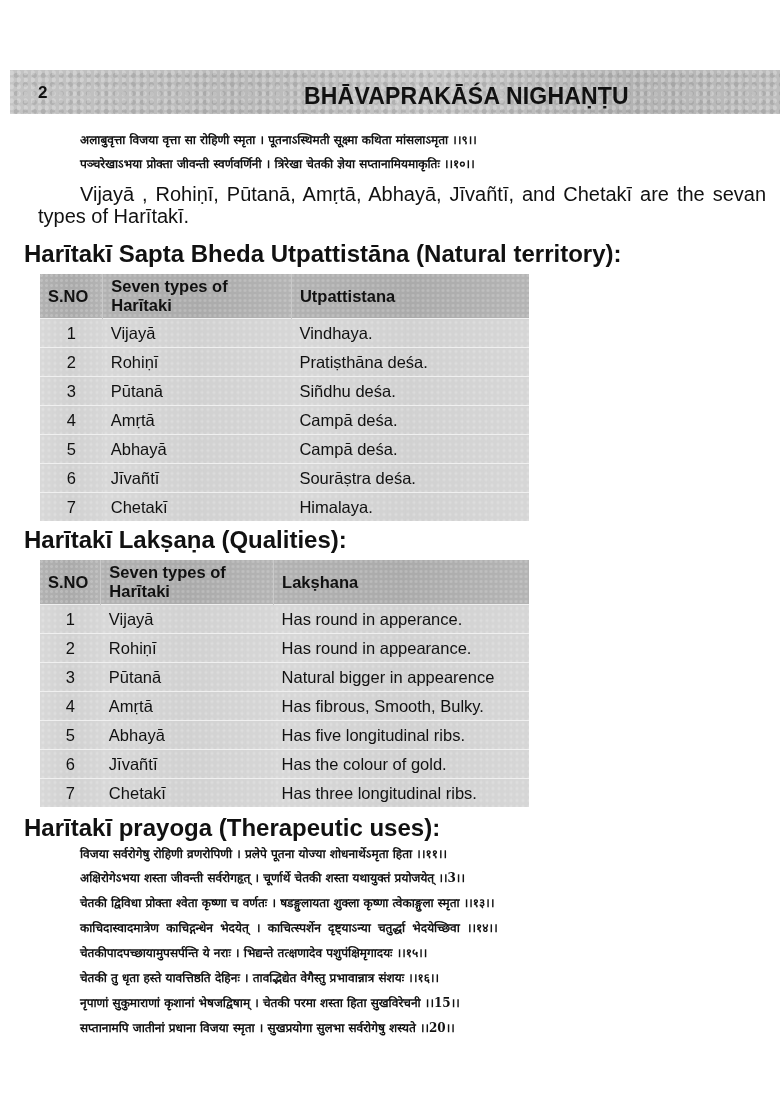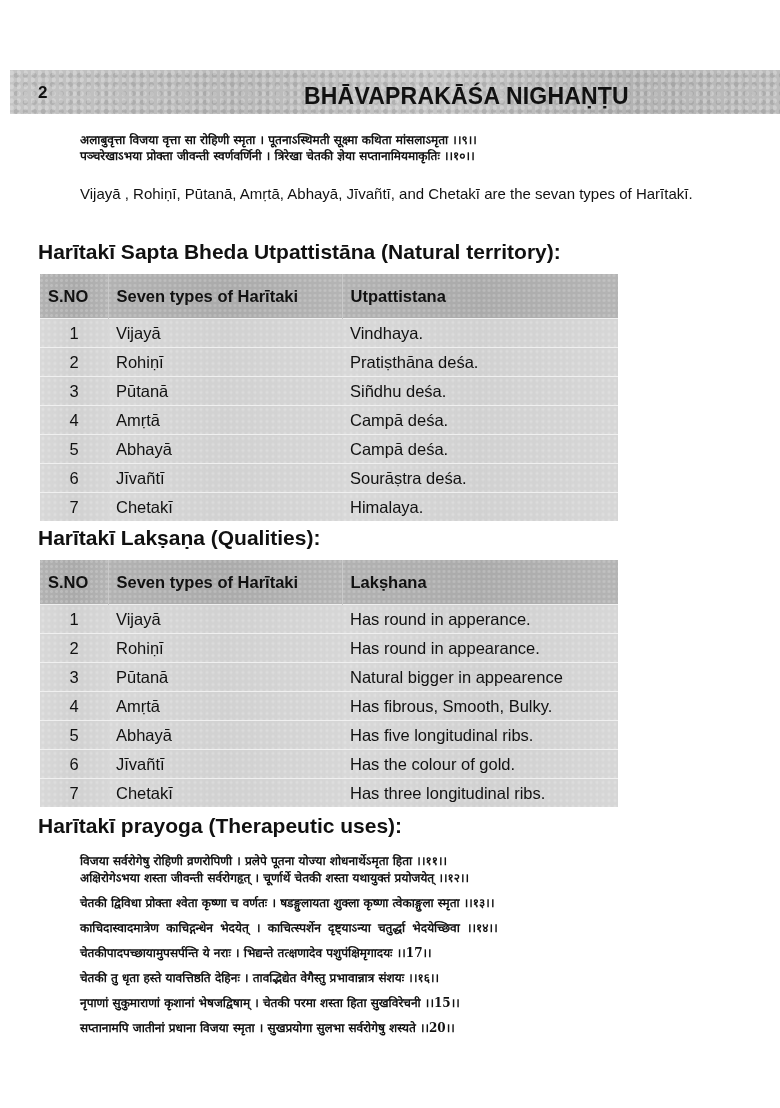--- a/index.html
+++ b/index.html
@@ -48,36 +48,36 @@
       font-family: "DejaVu Serif", serif;
       font-weight: bold;
       font-size: 12px;
       white-space: nowrap;
       letter-spacing: 0px;
     }
     .para {
       position: absolute;
       left: 38px;
       width: 728px;
-      font-size: 15px;
+      font-size: 20px;
       line-height: 22px;
       text-indent: 42px;
       text-align: justify;
     }
     .section-heading {
       position: absolute;
-      left: 38px;
-      font-weight: bold;
-      font-size: 21px;
+      left: 24px;
+      font-weight: bold;
+      font-size: 24px;
       white-space: nowrap;
     }
     .data-table {
       position: absolute;
       left: 40px;
-      width: 578px;
+      width: 489px;
       border-collapse: collapse;
       font-size: 16.5px;
     }
     .data-table th {
       height: 44px;
       text-align: left;
       font-weight: bold;
       background:
         radial-gradient(circle at 30% 30%, rgba(255,255,255,0.18) 0 1px, transparent 2px),
         linear-gradient(90deg, #b2b2b2, #aaaaaa 50%, #b4b4b4);
@@ -106,21 +106,21 @@
   </style>
 </head>
 <body>
 
 <div class="header-bar">
   <span class="page-number">2</span>
   <span class="running-title">BHĀVAPRAKĀŚA NIGHAṆṬU</span>
 </div>
 
 <div class="verse" style="top:131px;">अलाबुवृत्ता विजया वृत्ता सा रोहिणी स्मृता । पूतनाऽस्थिमती सूक्ष्मा कथिता मांसलाऽमृता ।।९।।</div>
-<div class="verse" style="top:147px;">पञ्चरेखाऽभया प्रोक्ता जीवन्ती स्वर्णवर्णिनी । त्रिरेखा चेतकी ज्ञेया सप्तानामियमाकृतिः ।।१०।।</div>
+<div class="verse" style="top:155px;">पञ्चरेखाऽभया प्रोक्ता जीवन्ती स्वर्णवर्णिनी । त्रिरेखा चेतकी ज्ञेया सप्तानामियमाकृतिः ।।१०।।</div>
 
 <div class="para" style="top:183px;">Vijayā , Rohiṇī, Pūtanā, Amṛtā, Abhayā, Jīvañtī, and Chetakī are the sevan types of Harītakī.</div>
 
 <div class="section-heading" style="top:240px;">Harītakī Sapta Bheda Utpattistāna (Natural territory):</div>
 
 <table class="data-table" style="top:274px;">
   <colgroup>
       <col class="col-sno">
       <col class="col-name">
       <col class="col-third">
@@ -220,20 +220,20 @@
     <tr>
       <td class="sno">7</td>
       <td>Chetakī</td>
       <td>Has three longitudinal ribs.</td>
     </tr>
   </tbody>
 </table>
 
 <div class="section-heading" style="top:814px;">Harītakī prayoga (Therapeutic uses):</div>
 
-<div class="verse" style="top:845px;margin-top:7px;">विजया सर्वरोगेषु रोहिणी व्रणरोपिणी । प्रलेपे पूतना योज्या शोधनार्थेऽमृता हिता ।।११।।</div>
-<div class="verse" style="top:869px;">अक्षिरोगेऽभया शस्ता जीवन्ती सर्वरोगहृत् । चूर्णार्थे चेतकी शस्ता यथायुक्तं प्रयोजयेत् ।।१२।।</div>
+<div class="verse" style="top:845px;">विजया सर्वरोगेषु रोहिणी व्रणरोपिणी । प्रलेपे पूतना योज्या शोधनार्थेऽमृता हिता ।।११।।</div>
+<div class="verse" style="top:869px;">अक्षिरोगेऽभया शस्ता जीवन्ती सर्वरोगहृत् । चूर्णार्थे चेतकी शस्ता यथायुक्तं प्रयोजयेत् ।।3।।</div>
 <div class="verse" style="top:894px;">चेतकी द्विविधा प्रोक्ता श्वेता कृष्णा च वर्णतः । षडङ्गुलायता शुक्ला कृष्णा त्वेकाङ्गुला स्मृता ।।१३।।</div>
 <div class="verse" style="top:919px;font-family:Liberation Mono, monospace;">काचिदास्वादमात्रेण काचिद्गन्धेन भेदयेत् । काचित्स्पर्शेन दृष्ट्याऽन्या चतुर्द्धा भेदयेच्छिवा ।।१४।।</div>
-<div class="verse" style="top:944px;">चेतकीपादपच्छायामुपसर्पन्ति  ये  नराः । भिद्यन्ते  तत्क्षणादेव  पशुपंक्षिमृगादयः ।।17।।</div>
+<div class="verse" style="top:944px;">चेतकीपादपच्छायामुपसर्पन्ति  ये  नराः । भिद्यन्ते  तत्क्षणादेव  पशुपंक्षिमृगादयः ।।१५।।</div>
 <div class="verse" style="top:969px;">चेतकी तु धृता हस्ते यावत्तिष्ठति देहिनः । तावद्भिद्येत वेगैस्तु प्रभावान्नात्र संशयः ।।१६।।</div>
 <div class="verse" style="top:994px;">नृपाणां सुकुमाराणां कृशानां भेषजद्विषाम् । चेतकी परमा शस्ता हिता सुखविरेचनी ।।15।।</div>
 <div class="verse" style="top:1019px;">सप्तानामपि जातीनां प्रधाना विजया स्मृता । सुखप्रयोगा सुलभा सर्वरोगेषु शस्यते ।।20।।</div>
 
 </body></html>

